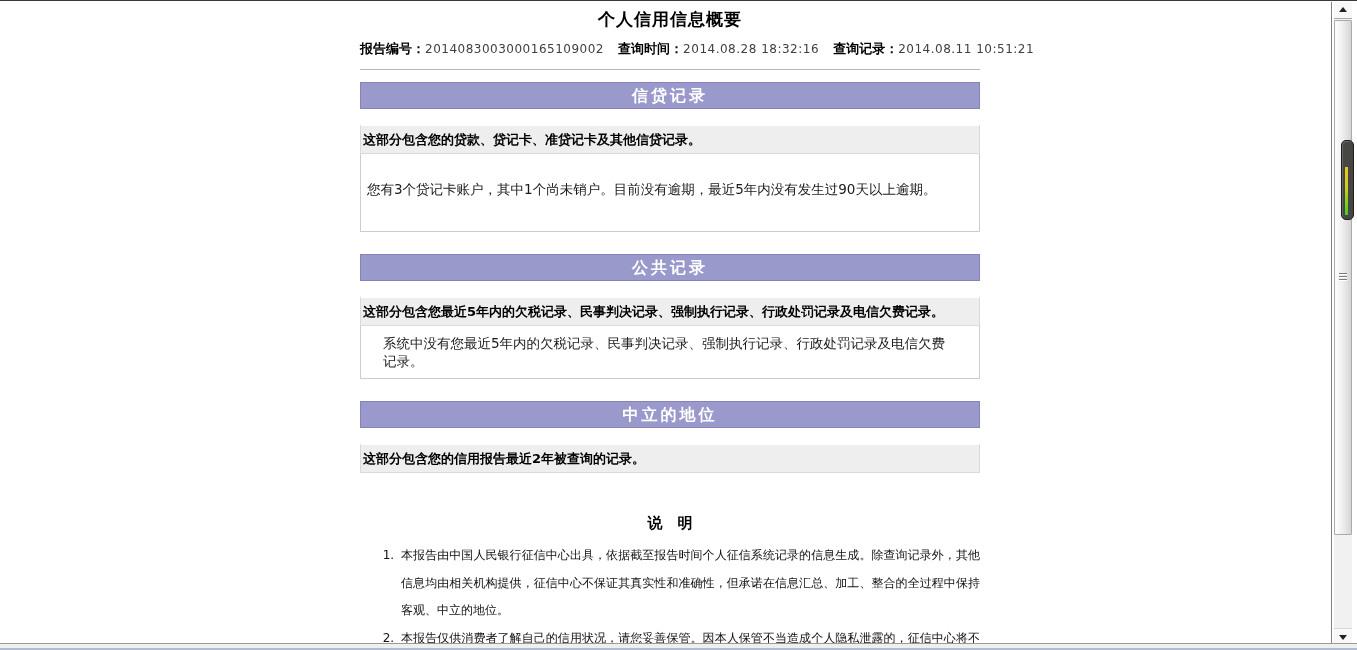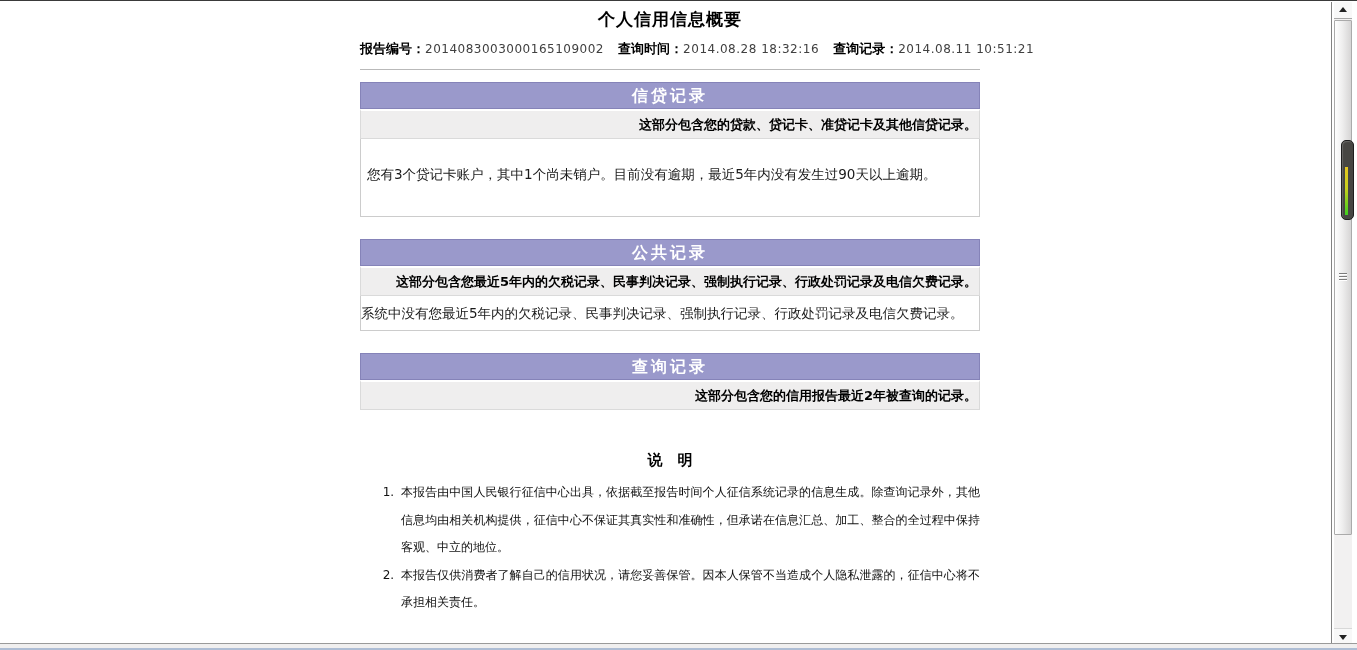--- a/index.html
+++ b/index.html
@@ -17,26 +17,26 @@
 
   .report-info { margin-top:9px; padding-bottom:11px; border-bottom:1px solid #b9b9b9;
     font-size:13px; white-space:nowrap; }
   .report-info .lbl { font-weight:bold; color:#000; }
   .report-info .val { color:#404040; font-size:12px; letter-spacing:0.5px; margin-right:10px; }
 
   .section { margin-top:12px; }
   .sec-title { height:27px; line-height:26px; text-align:center; color:#ffffff;
     font-size:16px; letter-spacing:3px; background:#9a99cb; border:1px solid #8583b8;font-weight:bold; }
   .sec-sub { background:#efeeee; border:1px solid #dadada; border-top:2px solid #ffffff;
-    text-align:right; font-weight:bold; font-size:13px; color:#000; padding:5px 2px 4px; }
+    text-align:left; font-weight:bold; font-size:13px; color:#000; padding:5px 2px 4px;margin-top:15px; }
   .sec-body { background:#fff; border:1px solid #cccccc; border-top:none;
     font-size:13.5px; color:#1a1a1a; }
   .sec-body.tall { padding:21px 6px 27px; }
   .sec-body.tall .sec-line { line-height:29px; }
-  .sec-body.short { padding:8px 0; }
+  .sec-body.short { padding:8px 22px; }
   .sec-body.short .sec-line { line-height:18px; }
   .section + .section { margin-top:22px; }
 
   .notes { margin-top:41px; }
   .notes-title { text-align:center; font-weight:bold; font-size:15px; color:#000;font-family:Liberation Mono, monospace; }
   .notes ol { margin:9px 0 0 24px; padding-left:14px; }
   .notes li { font-size:12px; line-height:27.5px; text-align:justify;
     color:#111; padding-left:3px; }
   .notes li::marker { font-size:12px; }
 
@@ -97,21 +97,21 @@
 
     <div class="section">
       <div class="sec-title">公共记录</div>
       <div class="sec-sub">这部分包含您最近5年内的欠税记录、民事判决记录、强制执行记录、行政处罚记录及电信欠费记录。</div>
       <div class="sec-body short">
         <div class="sec-line">系统中没有您最近5年内的欠税记录、民事判决记录、强制执行记录、行政处罚记录及电信欠费记录。</div>
       </div>
     </div>
 
     <div class="section">
-      <div class="sec-title">查询记录</div>
+      <div class="sec-title">中立的地位</div>
       <div class="sec-sub">这部分包含您的信用报告最近2年被查询的记录。</div>
     </div>
 
     <div class="notes">
       <div class="notes-title">说　明</div>
       <ol>
         <li>
           <span>本报告由中国人民银行征信中心出具，依据截至报告时间个人征信系统记录的信息生成。除查询记录外，其他信息均由相关机构提供，征信中心不保证其真实性和准确性，但承诺在信息汇总、加工、整合的全过程中保持客观、中立的地位。</span>
         </li>
         <li>

